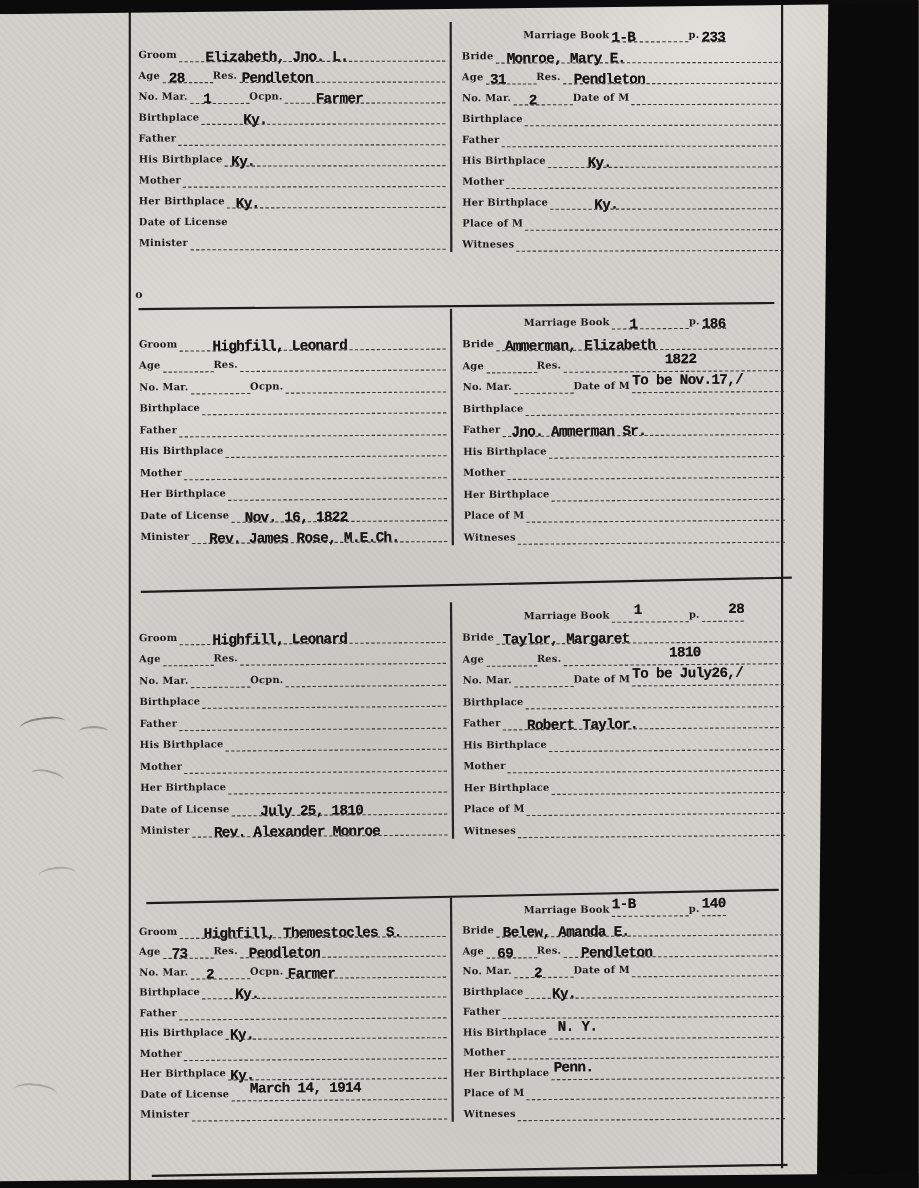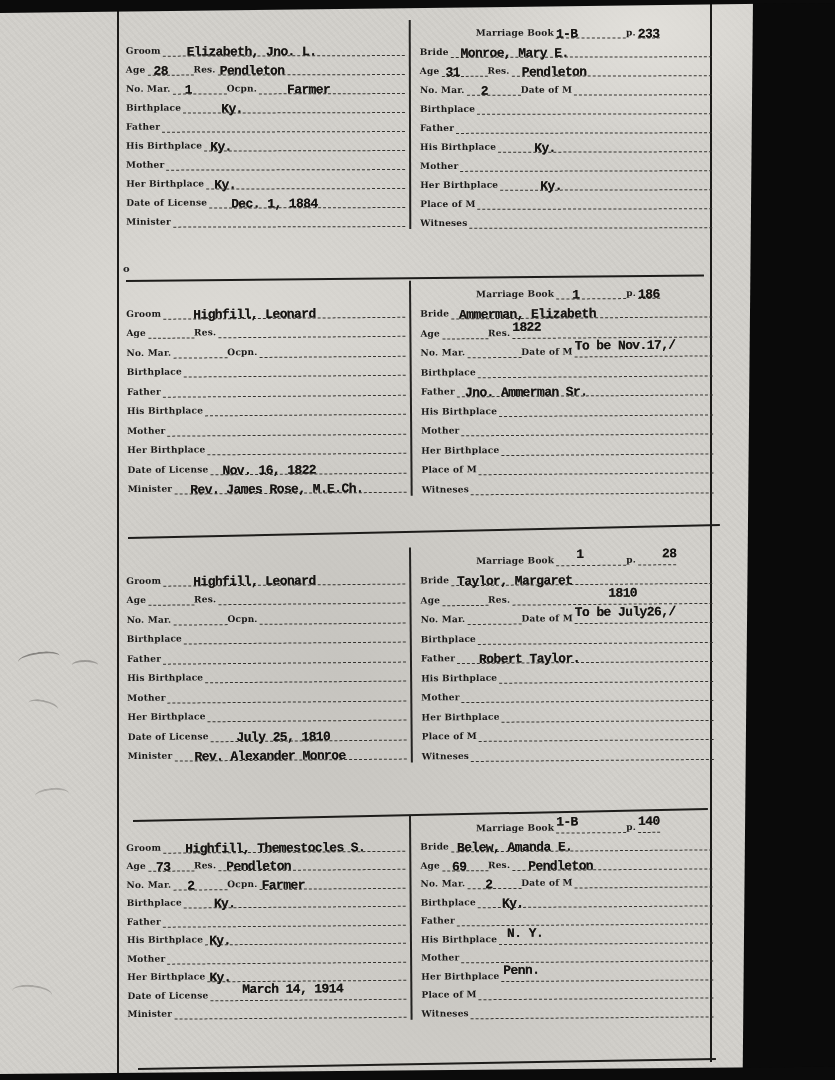--- a/index.html
+++ b/index.html
@@ -137,23 +137,20 @@
         </span>
       </div>
     <div class="f">
         <span class="l">Her Birthplace</span>
         <span class="d">
           <span class="v" style="margin-left:8px">Ky.</span>
         </span>
       </div>
     <div class="f">
         <span class="l">Date of License</span>
-        <span class="d">
-          <span class="v" style="margin-left:22px">Dec. 1, 1884</span>
-        </span>
       </div>
     <div class="f">
         <span class="l">Minister</span>
         <span class="d">
           <span class="v"></span>
         </span>
       </div>
   </div>
   <div class="col-b">
     <div class="f head">
@@ -327,21 +324,21 @@
         </span>
       </div>
     <div class="f">
         <span class="l">Age</span>
         <span class="d s">
           <span class="v"></span>
         </span>
         <span class="l">Res.</span>
         <span class="d">
           <span class="v"></span>
-          <span class="v raise" style="">1822</span>
+          <span class="v raise" style="margin-left:92px">1822</span>
         </span>
       </div>
     <div class="f">
         <span class="l">No. Mar.</span>
         <span class="d s2">
           <span class="v"></span>
         </span>
         <span class="l">Date of M</span>
         <span class="d">
           <span class="v raise">To be Nov.17,/</span>
@@ -600,21 +597,21 @@
       </div>
     <div class="f">
         <span class="l">Her Birthplace</span>
         <span class="d">
           <span class="v" style="margin-left:2px">Ky.</span>
         </span>
       </div>
     <div class="f">
         <span class="l">Date of License</span>
         <span class="d">
-          <span class="v raise" style="margin-left:32px">March 14, 1914</span>
+          <span class="v raise" style="margin-left:17px">March 14, 1914</span>
         </span>
       </div>
     <div class="f">
         <span class="l">Minister</span>
         <span class="d">
           <span class="v"></span>
         </span>
       </div>
   </div>
   <div class="col-b">

